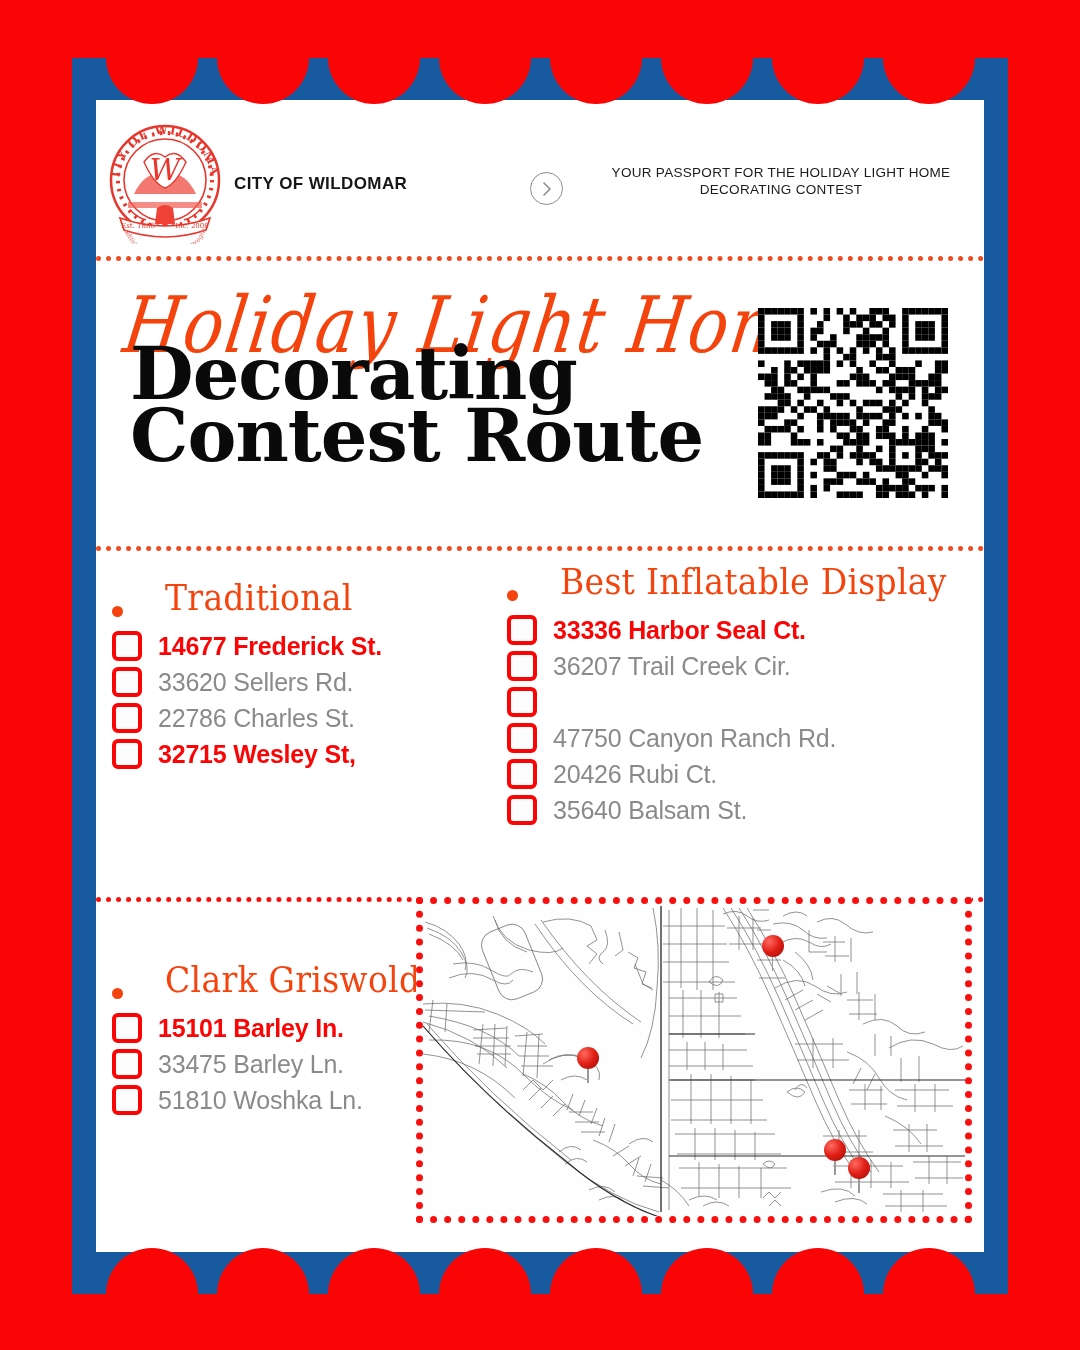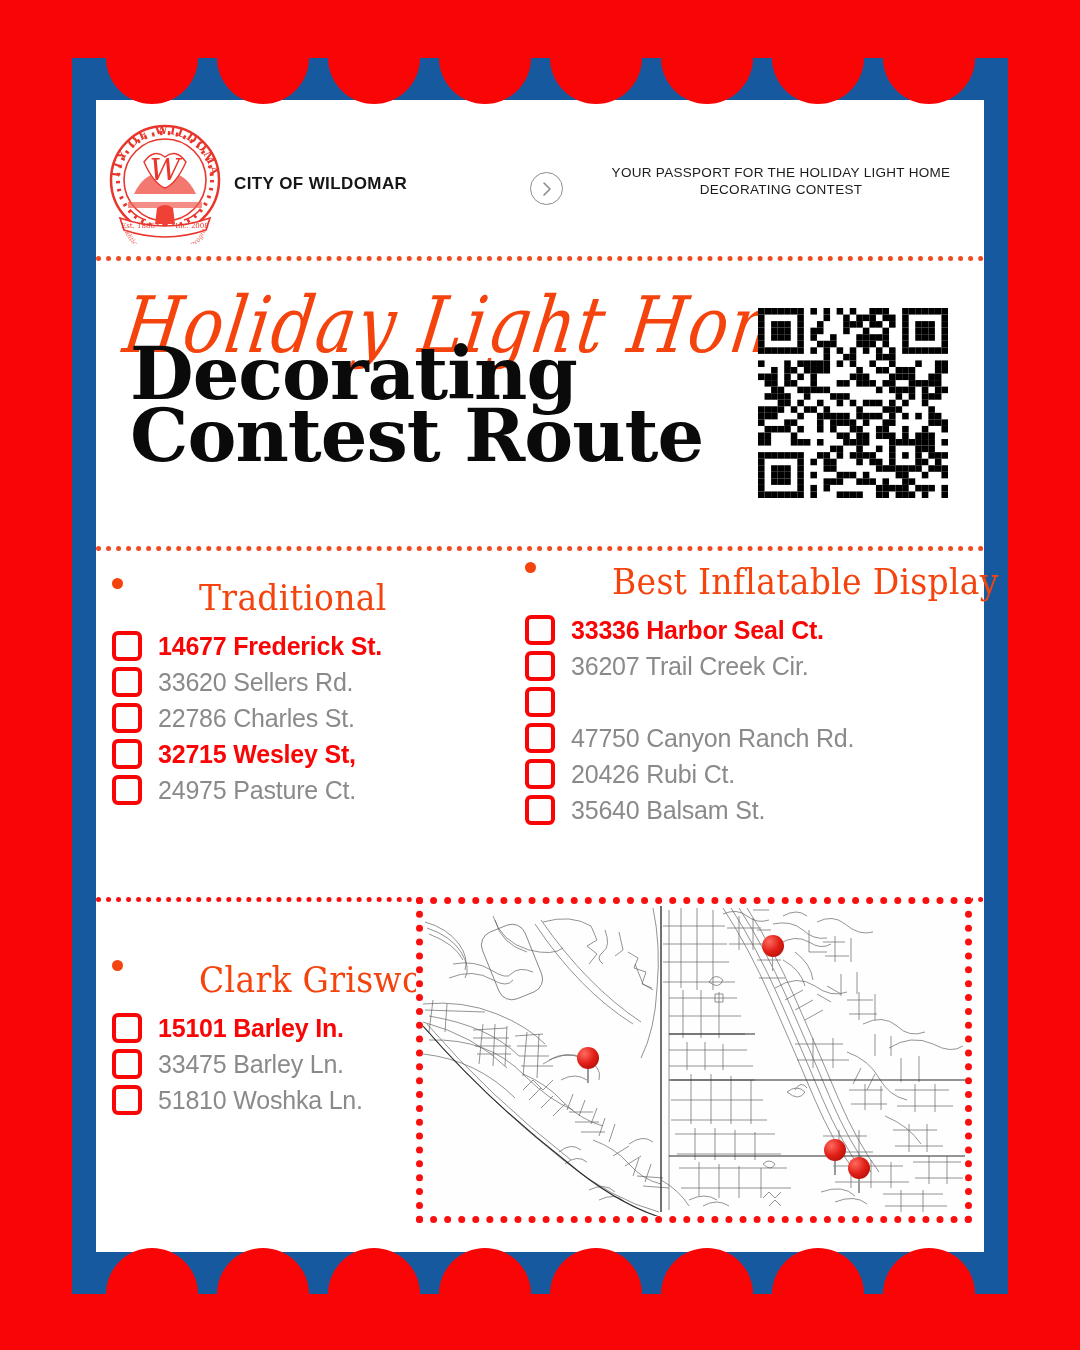--- a/index.html
+++ b/index.html
@@ -127,24 +127,24 @@
   .qr {
     position: absolute;
     left: 758px; top: 308px;
     width: 190px; height: 190px;
   }
   .qr canvas, .qr svg { display: block; }
 
   
   .cat { position: absolute; }
   .cat-trad  { left: 112px; top: 578px; width: 370px; }
-  .cat-infl  { left: 525px; top: 562px; width: 420px; }
+  .cat-infl  { left: 507px; top: 562px; width: 420px; }
   .cat-clark { left: 112px; top: 960px; width: 300px; }
 
-  .cat-head { display: flex; align-items: flex-start; margin-bottom: 14px; gap: 34px; }
+  .cat-head { display: flex; align-items: flex-end; margin-bottom: 14px; }
   .cat-bullet {
     width: 11px; height: 11px; border-radius: 50%;
     background: #f4430d; margin-right: 42px; flex: 0 0 auto;
   }
   .cat-title {
     font-family: "DejaVu Serif", serif;
     font-size: 33px;
     color: #f4430d;
     letter-spacing: 0.3px;
     white-space: nowrap;
@@ -722,24 +722,20 @@
         <span class="addr">33620 Sellers Rd.</span>
       </div>
       <div class="addr-row">
         <span class="cb"></span>
         <span class="addr">22786 Charles St.</span>
       </div>
       <div class="addr-row">
         <span class="cb"></span>
         <span class="addr hl">32715 Wesley St,</span>
       </div>
-      <div class="addr-row">
-        <span class="cb"></span>
-        <span class="addr">24975 Pasture Ct.</span>
-      </div>
     </div>
   <div class="cat cat-infl" id="cat1">
       <div class="cat-head">
         <span class="cat-bullet"></span>
         <span class="cat-title">Best Inflatable Display</span>
       </div>
       <div class="addr-row">
         <span class="cb"></span>
         <span class="addr hl">33336 Harbor Seal Ct.</span>
       </div>

